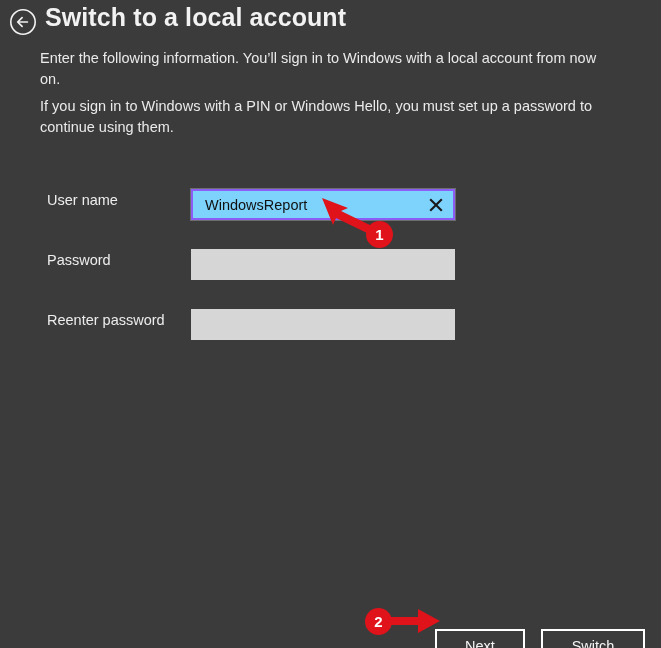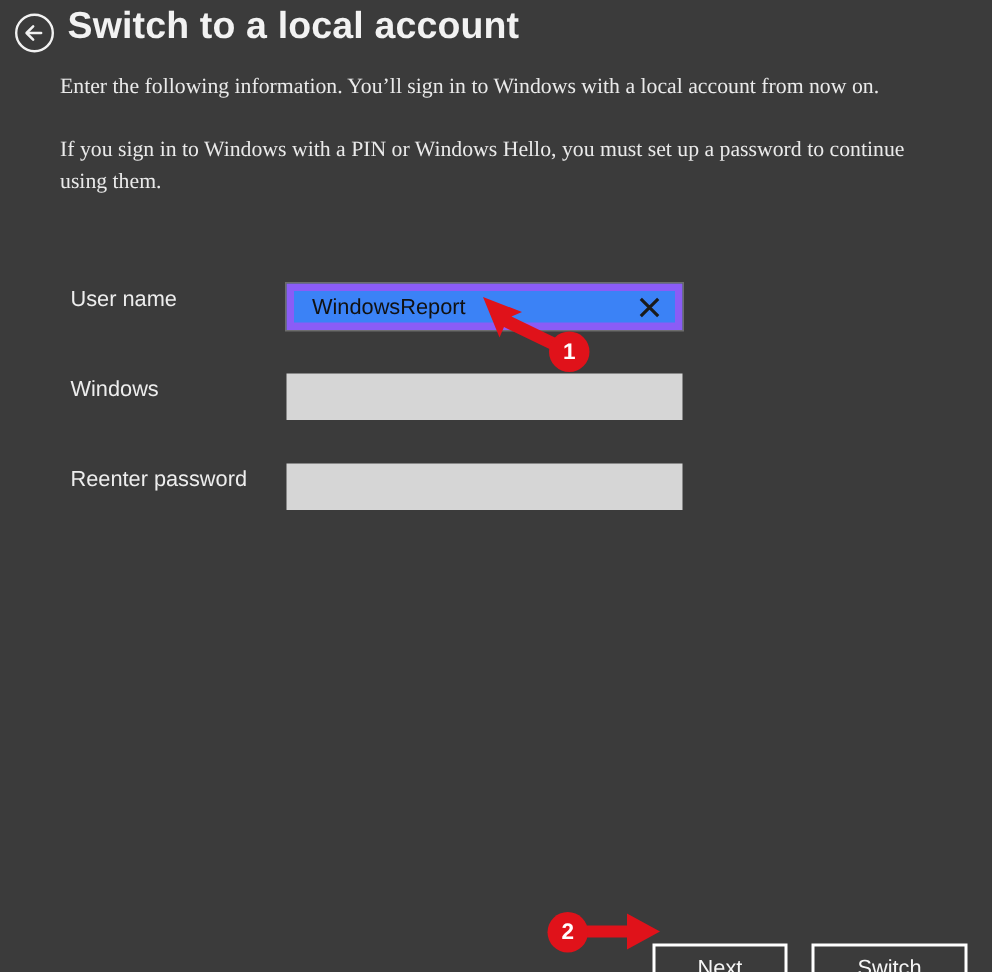--- a/index.html
+++ b/index.html
@@ -46,24 +46,23 @@
 
   
   .intro {
     position: absolute;
     left: 40px;
     top: 48px;
     width: 570px;
     font-size: 14.5px;
     line-height: 21px;
     color: #eaeaea;
-    font-family: Liberation Serif, serif;
   }
   .intro p { margin: 0; }
-  .intro p.second { margin-top: 21px; }
+  .intro p.second { margin-top: 6px; }
 
   
   .form {
     position: absolute;
     left: 0;
     top: 180px;
     width: 582px;
   }
   .field-row {
     position: relative;
@@ -81,22 +80,22 @@
     position: absolute;
     left: 191px;
     top: 9px;
     width: 264px;
     height: 31px;
     background: #d6d6d6;
     box-sizing: border-box;
     border: none;
   }
   .field-box.active {
-    background: #3b82f6;
-    border: 5px solid #8b5cf6;
+    background: #7dd3fc;
+    border: 2px solid #8b5cf6;
     outline: 1px solid #6d6d6d;
   }
   .field-value {
     position: absolute;
     left: 12px;
     top: 50%;
     transform: translateY(-50%);
     font-size: 14.5px;
     color: #111111;
     white-space: nowrap;
@@ -216,21 +215,21 @@
       <div class="field-value">WindowsReport</div>
       <div class="clear-icon">
         <svg width="18" height="18" viewBox="0 0 18 18">
           <path d="M3.2 3.2 L14.8 14.8 M14.8 3.2 L3.2 14.8" stroke="#1a1a1a" stroke-width="2.1" stroke-linecap="butt"></path>
         </svg>
       </div>
     </div>
   </div>
 
   <div class="field-row">
-    <div class="field-label">Windows</div>
+    <div class="field-label">Password</div>
     <div class="field-box">
       <div class="field-value"></div>
     </div>
   </div>
 
   <div class="field-row">
     <div class="field-label">Reenter password</div>
     <div class="field-box">
       <div class="field-value"></div>
     </div>

